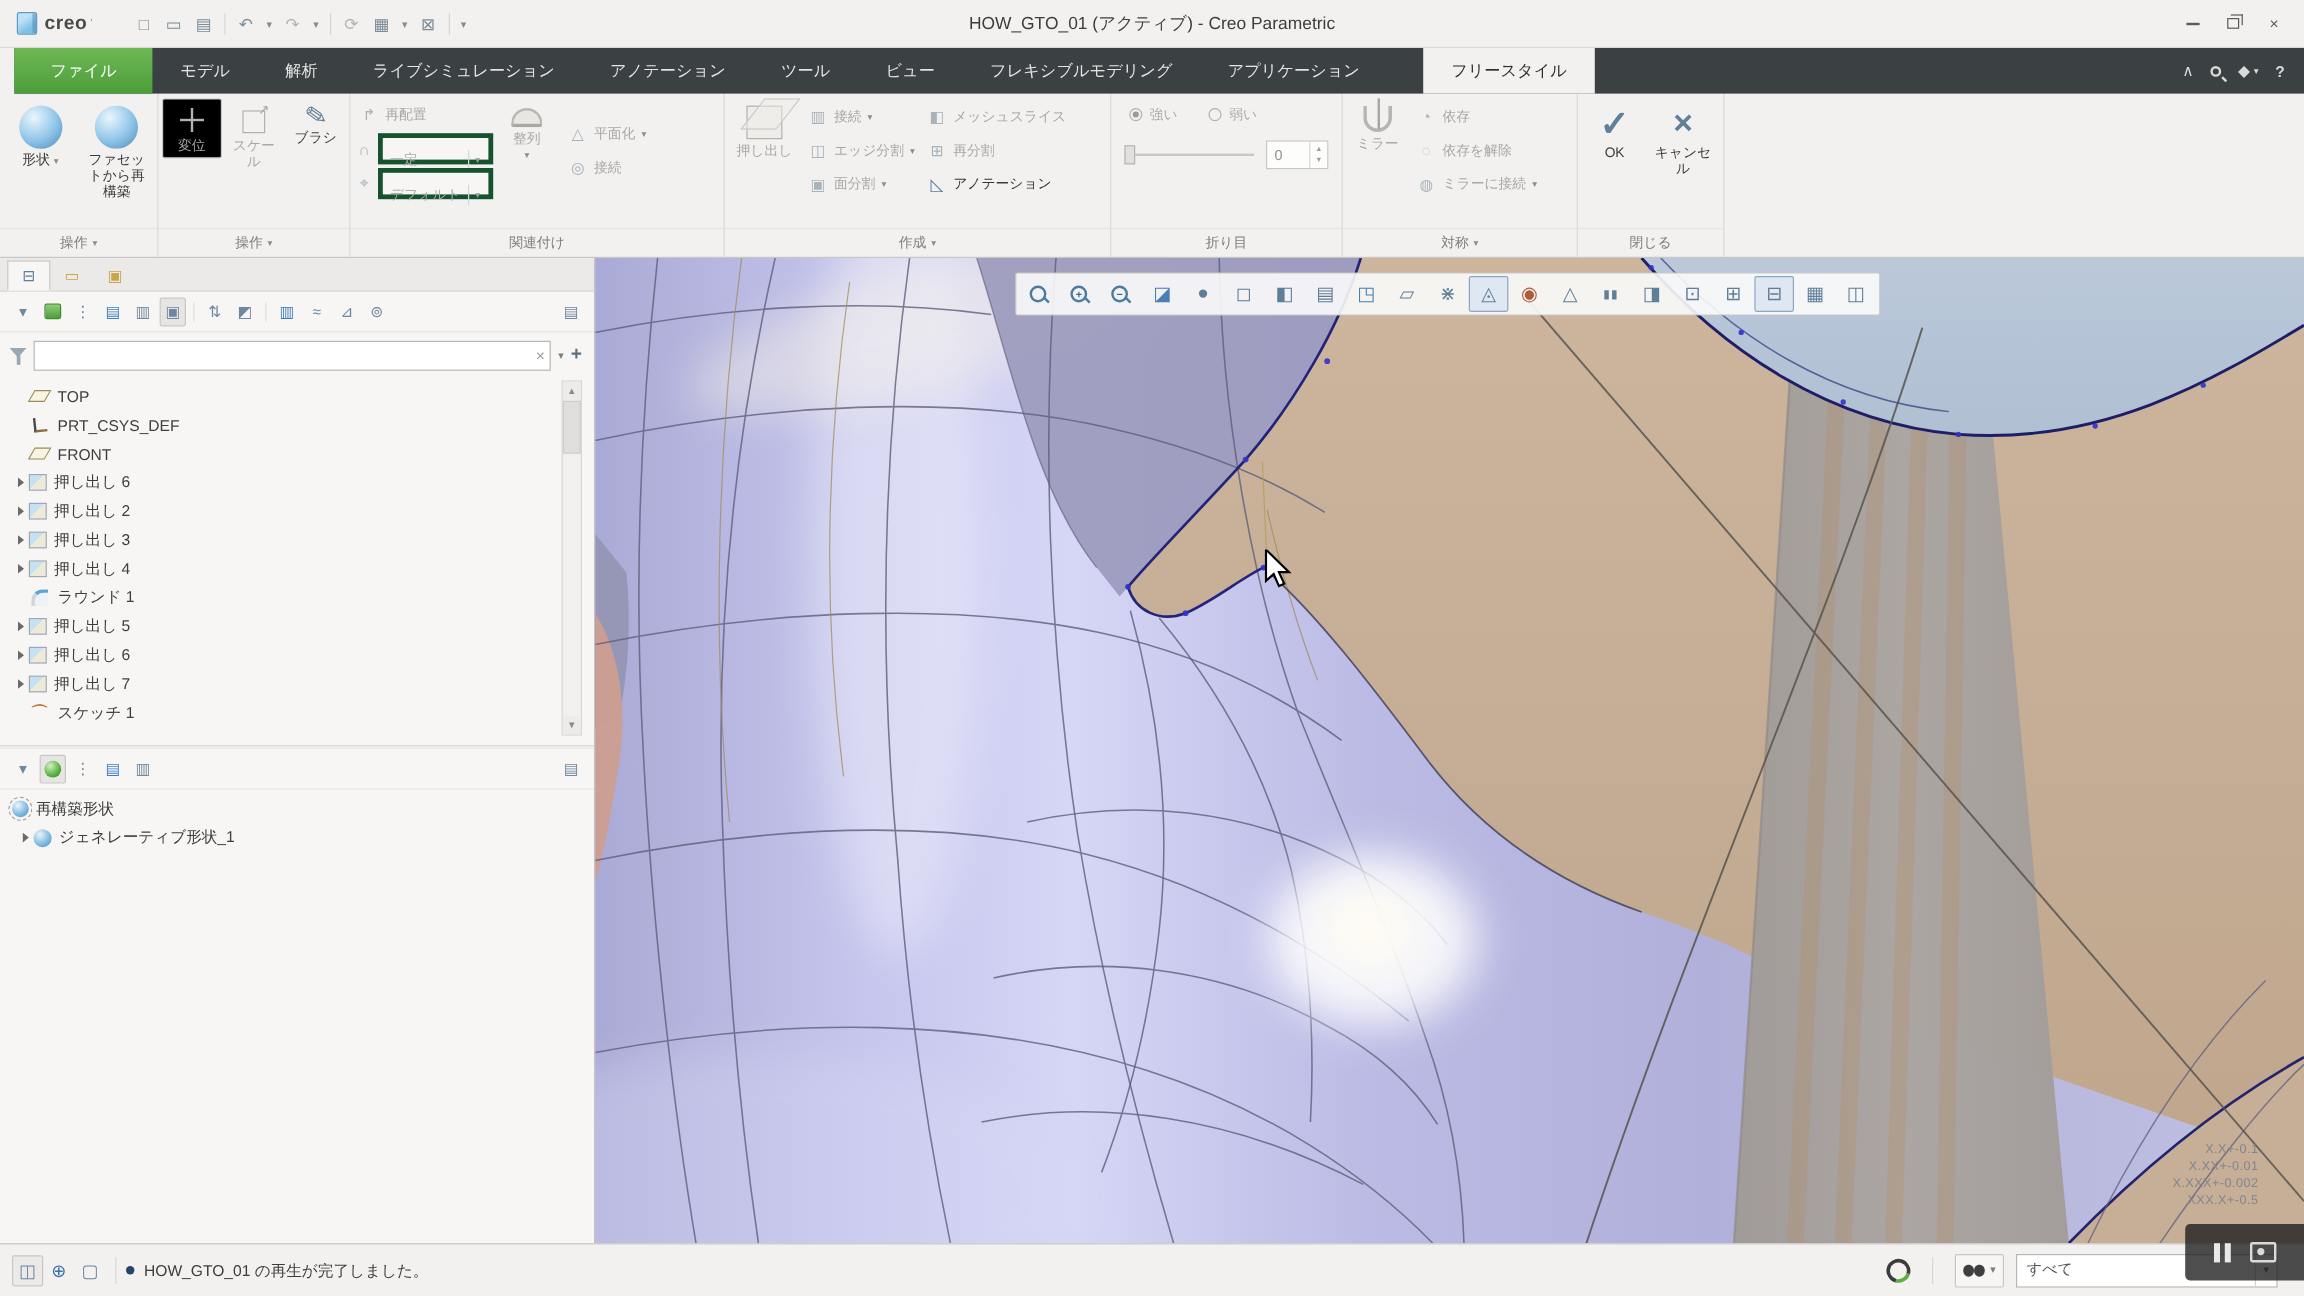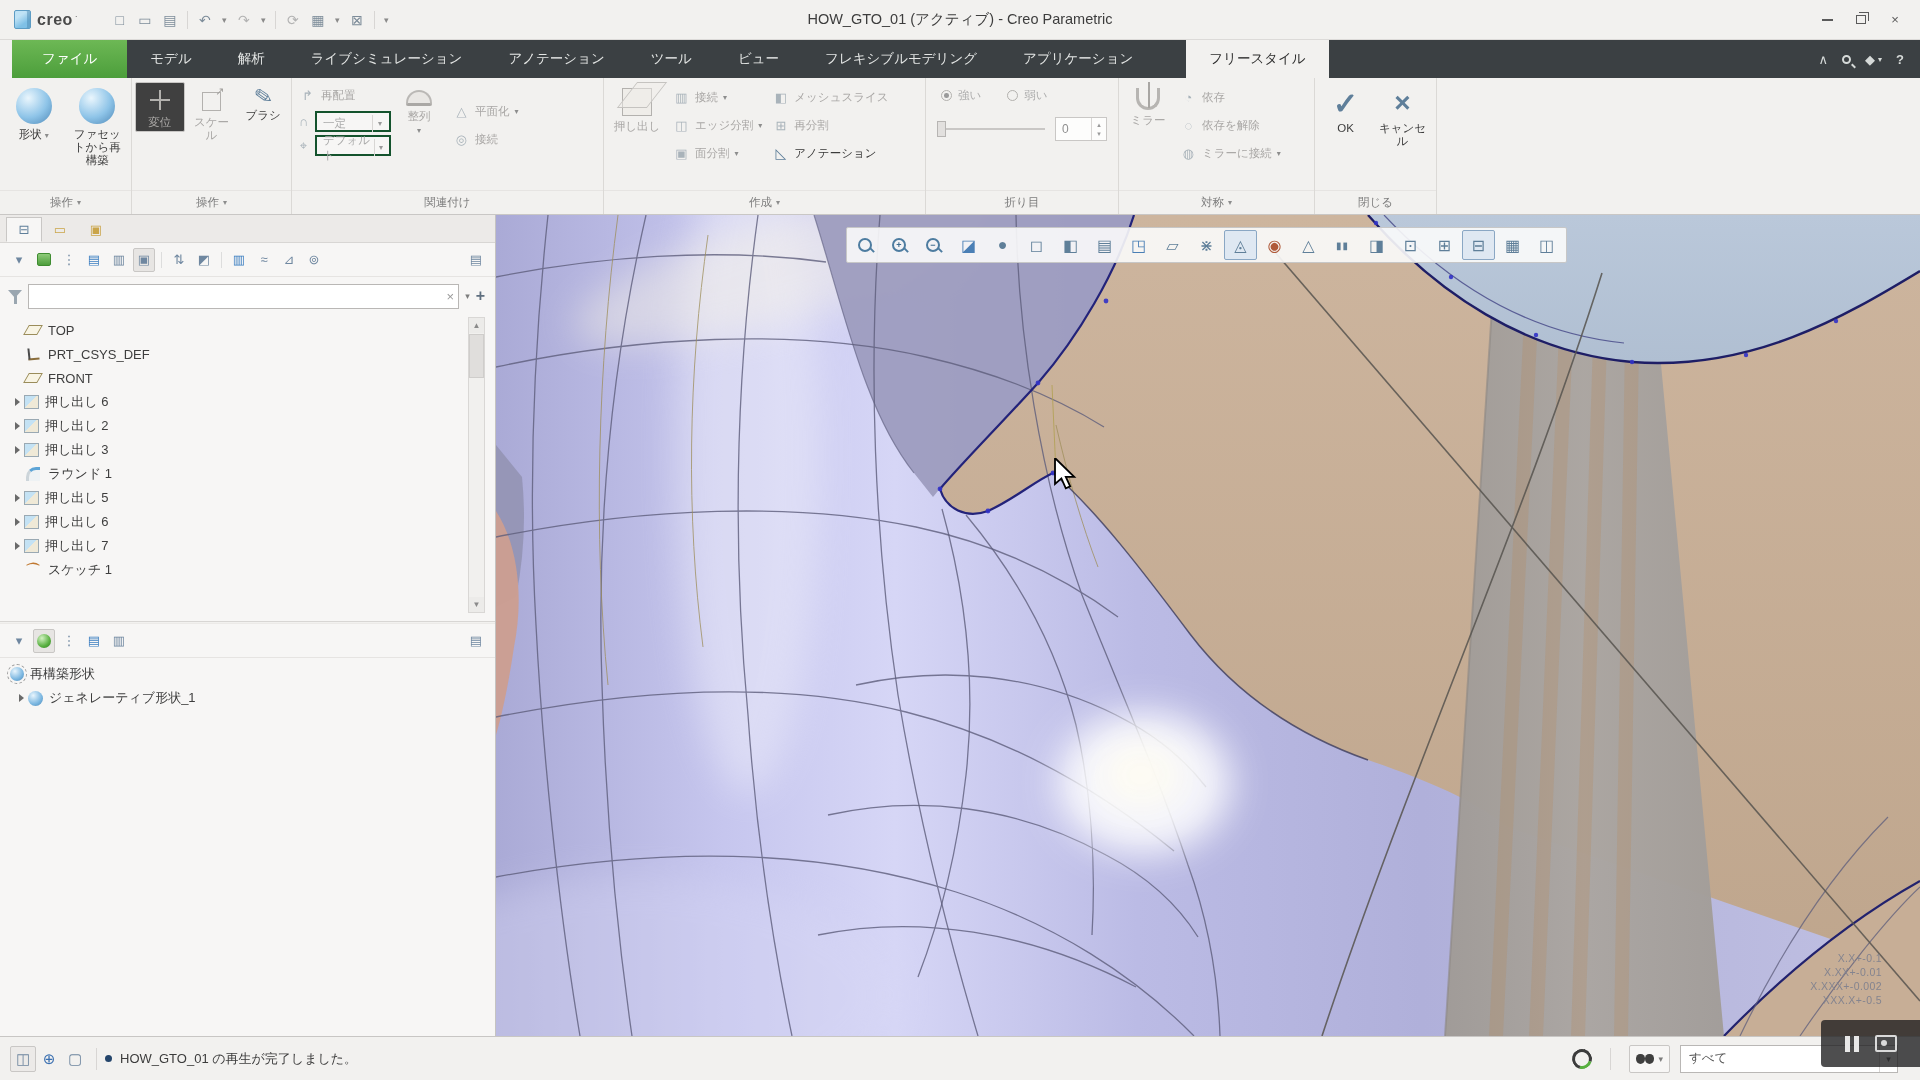--- a/index.html
+++ b/index.html
@@ -48,21 +48,21 @@
     border-bottom:1px solid #c9c7c5;display:flex;z-index:18}
   .rgroup{border-right:1px solid #dbd9d6;display:flex;flex-direction:column;flex:none}
   .rbody{flex:1;display:flex;align-items:flex-start;padding:4px 3px 0 3px;gap:2px}
   .rfoot{height:24px;border-top:1px solid #e6e4e2;display:flex;align-items:center;justify-content:center;
     gap:4px;font-size:11.5px;color:#7d7d7d}
   .car{font-size:8px;color:#8d8d8d}
   .rbig{width:66px;border:1px solid transparent;background:transparent;display:flex;flex-direction:column;
     align-items:center;padding:5px 2px 2px;gap:4px;border-radius:2px}
   .rbig .rlbl{font-size:11.5px;color:#a9a7a5;line-height:13px;text-align:center}
   .rbig.en .rlbl{color:#3d3d3d}
-  .rbig.sel{background:#404040;border-color:#c8c6c4}
+  .rbig.sel{background:#000000;border-color:#c8c6c4}
   .rsm,.rrow{display:flex;align-items:center;gap:5px;height:26px;border:none;background:transparent;
     font-size:11.5px;color:#a9a7a5;padding:0 4px;white-space:nowrap}
   .rrow.en{color:#353535}
   .gi{width:17px;height:17px;display:inline-flex;align-items:center;justify-content:center;
     font-size:13px;color:#a9b3ba;flex:none}
   .en .gi,.gi.en{color:#5f7f9a}
   
   [data-icon="shape-sphere"],[data-icon="facet-sphere"]{width:36px;height:36px;border-radius:50%;
     background:radial-gradient(circle at 34% 28%,#eaf6fd,#8ec4e8 55%,#4d87b6)}
   [data-icon="facet-sphere"]{background:radial-gradient(circle at 34% 28%,#eaf6fd,#8ec4e8 55%,#4d87b6),
@@ -77,22 +77,22 @@
   [data-icon="align-dome"]{width:26px;height:16px;border:2px solid #bab8b5;border-bottom:3px solid #aaa8a5;
     border-radius:13px 13px 2px 2px;background:#e9e7e4}
   [data-icon="extrude"]{width:30px;height:28px;border:1.6px solid #b3b1ae;position:relative;background:#efede9}
   [data-icon="extrude"]::before{content:"";position:absolute;left:4px;top:-7px;width:28px;height:24px;
     border:1.3px solid #c5c3c0;transform:skewX(-38deg);background:rgba(240,238,234,.5)}
   [data-icon="mirror"]{width:24px;height:22px;border:3px solid #b7b5b2;border-top:none;border-radius:0 0 12px 12px;position:relative}
   [data-icon="mirror"]::after{content:"";position:absolute;left:9px;top:-6px;width:2.4px;height:26px;background:#a8a6a3}
   [data-icon="ok-check"]{font-size:30px;color:#2f9e2f;font-weight:bold}
   [data-icon="cancel-x"]{font-size:28px;color:#1c1c1c;font-weight:bold}
   [data-icon="add-edge"]{color:#2f7fd0;font-size:14px}
-  .mini-sel{width:76px;height:21px;border:2px solid #14532d;background:#f7f6f5;display:flex;align-items:center;
-    font-size:11.5px;color:#ababab;padding:4px 2px 0 6px}
+  .mini-sel{width:96px;height:21px;border:4px solid #14532d;background:#f7f6f5;display:flex;align-items:center;
+    font-size:11.5px;color:#ababab;padding:18px 2px 0 6px}
   .mini-sel .selcar{margin-left:auto;width:15px;height:17px;border-left:1px solid #d8d6d4;display:flex;
     align-items:center;justify-content:center;font-size:8px;color:#9a9a9a}
   .g3cols{display:flex;gap:4px;padding-top:2px}
   .g3left{display:flex;flex-direction:column;gap:3px}
   .g3right{display:flex;flex-direction:column;gap:2px;padding-top:14px}
   .selrow{display:flex;align-items:center;gap:3px}
   .crease{padding:6px 8px 0 8px;width:100%}
   .radios{display:flex;gap:26px;padding-left:4px}
   .radio{display:flex;align-items:center;gap:6px;font-size:11.5px;color:#ababab}
   .rdot{width:11px;height:11px;border:1.4px solid #b3b1ae;border-radius:50%;position:relative}
@@ -602,20 +602,25 @@
           <span class="texp" data-exp="true"></span>
           <i class="ticon" data-icon="extrude-f"></i>
           <span>押し出し 2</span>
         </div>
       <div class="trow">
           <span class="texp" data-exp="true"></span>
           <i class="ticon" data-icon="extrude-f"></i>
           <span>押し出し 3</span>
         </div>
       <div class="trow">
+          <span class="texp" data-exp="true"></span>
+          <i class="ticon" data-icon="extrude-f"></i>
+          <span>押し出し 4</span>
+        </div>
+      <div class="trow">
           <span class="texp" data-exp="false"></span>
           <i class="ticon" data-icon="round-f"></i>
           <span>ラウンド 1</span>
         </div>
       <div class="trow">
           <span class="texp" data-exp="true"></span>
           <i class="ticon" data-icon="extrude-f"></i>
           <span>押し出し 5</span>
         </div>
       <div class="trow">

